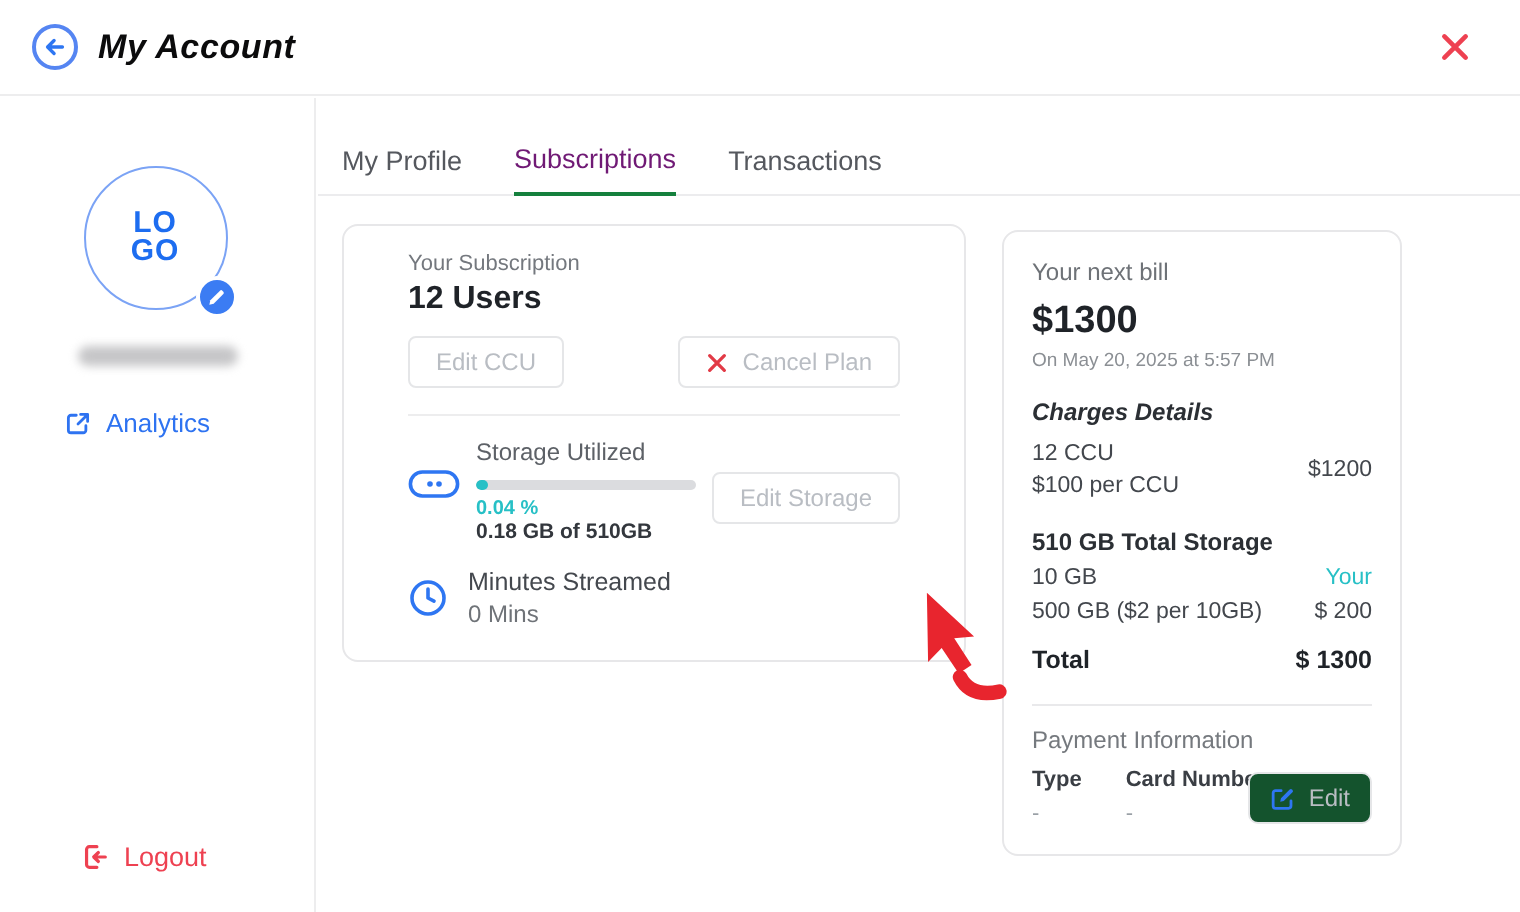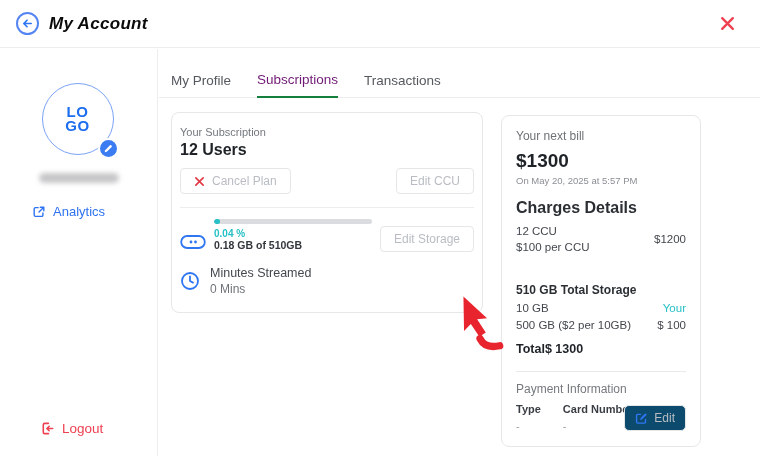--- a/index.html
+++ b/index.html
@@ -42,70 +42,70 @@
   .tabs { display:flex; gap:26px; padding:0 12px; height:49px; align-items:flex-end;
     border-bottom:1px solid #ececee; }
   .tab { padding-bottom:9px; font-size:13.5px; color:#55585e; cursor:pointer; }
   .tab.active { color:#701a75; border-bottom:2px solid #15803d; margin-bottom:-1px; }
 
   .content { position:relative; padding:14px 12px; display:flex; gap:18px;
     align-items:flex-start; }
 
   
   .sub-card { width:312px; border:1px solid #e7e7e9; border-radius:8px;
-    padding:13px 8px 16px; background:#fff; }
+    padding:13px 32px 16px; background:#fff; }
   .sub-label { font-size:11px; color:#74787e; }
   .plan-row { display:flex; justify-content:space-between; align-items:center; margin-top:3px; }
   .plan-name { font-size:17px; font-weight:bold; color:#1f2328; }
   .users-count { font-size:16px; font-weight:bold; color:#1f2328; }
   .btn-row { display:flex; justify-content:space-between; margin-top:9px; }
   .btn { border:1px solid #e5e6e8; border-radius:4px; background:#fff; color:#b9bdc3;
     font-size:12px; padding:5px 13px; display:flex; align-items:center; gap:7px;
     cursor:pointer; font-family:inherit; }
   .card-divider { border:none; border-top:1px solid #ededee; margin:13px 0 11px; }
   .storage-row { display:flex; gap:8px; align-items:flex-start; }
   .storage-icon-box { margin-top:15px; flex:0 0 auto; }
   .storage-mid { flex:1; min-width:0; }
   .storage-label { font-size:12px; color:#5d6167; margin-bottom:7px; }
   .progress { height:5px; background:#dbdcdf; border-radius:3px; position:relative; overflow:hidden; }
   .progress-fill { position:absolute; left:0; top:0; bottom:0; min-width:6px;
     background:#27c0c6; border-radius:3px; }
   .progress-stats { display:flex; justify-content:space-between; margin-top:4px; align-items:baseline;flex-direction:column; }
   .pct { font-size:10px; font-weight:bold; color:#27c0c6; }
   .usage { font-size:10.5px; font-weight:bold; color:#33373d; }
-  .edit-storage-btn { margin-top:7px; flex:0 0 auto; }
+  .edit-storage-btn { margin-top:17px; flex:0 0 auto; }
   .minutes-row { display:flex; gap:10px; margin-top:12px; align-items:center; }
   .minutes-label { font-size:12.5px; color:#44484e; }
   .minutes-value { font-size:12px; color:#6f7378; margin-top:2px; }
 
   
   .bill-card { width:200px; border:1px solid #e7e7e9; border-radius:8px;
     padding:13px 14px 14px; background:#fff; margin-top:3px; }
   .bill-title { font-size:12px; color:#6e7277; }
   .bill-amount { font-size:19px; font-weight:bold; color:#1f2328; margin-top:7px; }
   .bill-date { font-size:9.5px; color:#8b8f94; margin-top:3px; }
-  .charges-title { font-size:16px; font-weight:bold; color:#2b2f34; margin-top:13px; }
+  .charges-title { font-size:12px; font-weight:bold; color:#2b2f34; margin-top:13px;font-style:italic; }
   .charge-row { display:flex; justify-content:space-between; align-items:center; margin-top:6px; }
   .charge-lines { font-size:11.5px; color:#43474d; line-height:16px; }
   .charge-value { font-size:11.5px; color:#43474d; }
-  .bill-storage-title { font-size:12px; font-weight:bold; color:#2b2f34; margin-top:28px; }
+  .bill-storage-title { font-size:12px; font-weight:bold; color:#2b2f34; margin-top:13px; }
   .srow { display:flex; justify-content:space-between; font-size:11.5px;
     color:#43474d; margin-top:5px; }
   .srow .free { color:#27c0c6; }
-  .total-row { display:flex; font-size:12.5px;
+  .total-row { display:flex; justify-content:space-between; font-size:12.5px;
     font-weight:bold; color:#1f2328; margin-top:11px; }
   .bill-divider { border:none; border-top:1px solid #e9e9eb; margin:15px 0 10px; }
   .payment-title { font-size:12px; color:#75797e; }
   .payment-area { position:relative; margin-top:7px; }
   .pay-cols { display:flex; gap:22px; }
   .pay-col { display:flex; flex-direction:column; gap:5px; }
   .pay-head { font-size:11px; font-weight:bold; color:#3a3e44; }
   .pay-val { font-size:11px; color:#9aa0a6; }
   .edit-btn { position:absolute; right:0; top:2px; border:1px solid #e5e6e8;
-    border-radius:5px; background:#0c4a6e; padding:5px 10px; display:flex;
+    border-radius:5px; background:#14532d; padding:5px 10px; display:flex;
     align-items:center; gap:6px; color:#b9bdc3; font-size:12px; cursor:pointer;
     font-family:inherit; }
 
   
   .cursor-annotation { position:absolute; left:292px; top:196px; width:58px; height:58px;
     pointer-events:none; z-index:10; }
 </style>
 </head>
 <body>
 
@@ -171,42 +171,43 @@
   </div>
 
   <div class="content">
 
     <div class="sub-card">
       <div class="sub-label">Your Subscription</div>
       <div class="plan-row">
         <div class="users-count">12 Users</div>
       </div>
       <div class="btn-row">
+        <button class="btn">
+          <span>Edit CCU</span>
+        </button>
         <button class="btn">
           <span style="display:flex;">
             <svg width="11" height="11" viewBox="0 0 12 12">
                 <path d="M2 2 L10 10 M10 2 L2 10" stroke="#e23a46" stroke-width="1.8" stroke-linecap="round"></path>
               </svg>
           </span>
           <span>Cancel Plan</span>
-        </button>
-        <button class="btn">
-          <span>Edit CCU</span>
         </button>
       </div>
       <hr class="card-divider">
       <div class="storage-row">
         <div class="storage-icon-box">
           <svg width="26" height="16" viewBox="0 0 26 16">
               <rect x="1.2" y="2" width="23.6" height="12" rx="6" fill="none" stroke="#2e76f2" stroke-width="1.8"></rect>
               <circle cx="11" cy="8" r="1.4" fill="#2e76f2"></circle>
               <circle cx="15.5" cy="8" r="1.4" fill="#2e76f2"></circle>
             </svg>
         </div>
         <div class="storage-mid">
+          <div class="storage-label">Storage Utilized</div>
           <div class="progress">
             <div class="progress-fill" style="width: 0.04%;"></div>
           </div>
           <div class="progress-stats">
             <span class="pct">0.04 %</span>
             <span class="usage">0.18 GB of 510GB</span>
           </div>
         </div>
         <button class="btn edit-storage-btn">
           <span>Edit Storage</span>
@@ -240,21 +241,21 @@
         <div class="charge-value">$1200</div>
       </div>
 
       <div class="bill-storage-title">510 GB Total Storage</div>
       <div class="srow">
         <span>10 GB</span>
         <span class="free">Your</span>
       </div>
       <div class="srow">
         <span>500 GB ($2 per 10GB)</span>
-        <span>$ 100</span>
+        <span>$ 200</span>
       </div>
 
       <div class="total-row">
         <span>Total</span>
         <span>$ 1300</span>
       </div>
 
       <hr class="bill-divider">
 
       <div class="payment-title">Payment Information</div>

